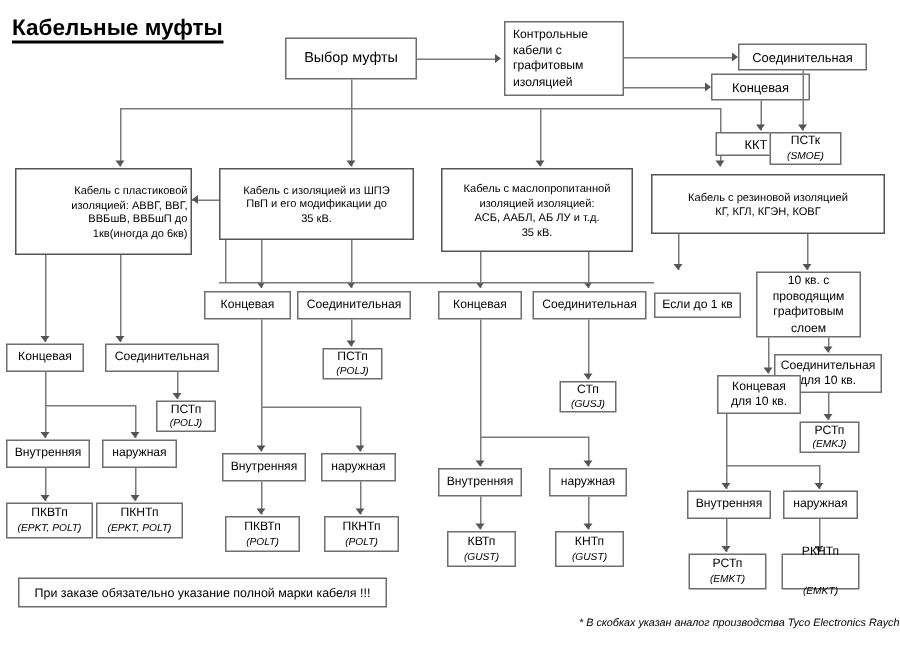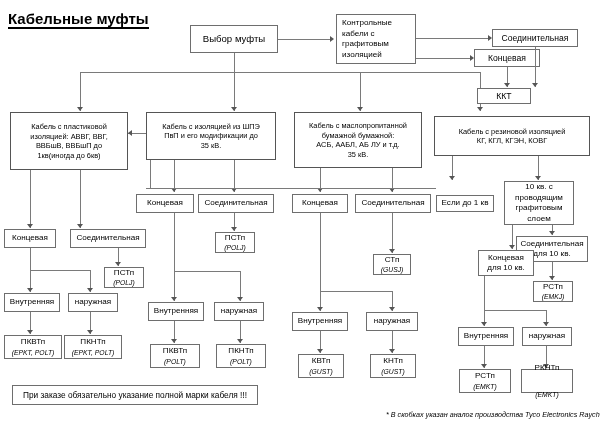--- a/index.html
+++ b/index.html
@@ -94,22 +94,26 @@
   </div>
 
   <div class="v" style="left:507px;top:67px;height:20px;"></div>
   <div class="arrow-d" style="left:504px;top:83px;"></div>
   <div class="v" style="left:535px;top:47px;height:40px;"></div>
   <div class="arrow-d" style="left:532px;top:83px;"></div>
 
   <div class="box f85" style="left:477px;top:88px;width:54px;height:16px;">
     <span>ККТ</span>
   </div>
-
-  <div class="box b1" style="left:10px;top:112px;width:118px;height:58px;flex-direction:column;">
+  <div class="box" style="left:513px;top:88px;width:48px;height:22px;flex-direction:column;">
+    <span class="ln f8">ПСТк</span>
+    <span class="alt">(SMOE)</span>
+  </div>
+
+  <div class="box b1" style="left:10px;top:112px;width:118px;height:58px;flex-direction:column;align-items:flex-end;">
     <span class="ln">Кабель с пластиковой</span>
     <span class="ln">изоляцией: АВВГ, ВВГ,</span>
     <span class="ln">ВВБшВ, ВВБшП до</span>
     <span class="ln">1кв(иногда до 6кв)</span>
   </div>
 
   <div class="h" style="left:128px;top:133px;width:22px;"></div>
   <div class="v" style="left:150px;top:133px;height:55px;"></div>
   <div class="arrow-l" style="left:128px;top:130px;"></div>
 
@@ -208,21 +212,21 @@
     <span class="ln f8">ПКВТп</span>
     <span class="alt">(POLT)</span>
   </div>
   <div class="box" style="left:216px;top:344px;width:50px;height:24px;flex-direction:column;">
     <span class="ln f8">ПКНТп</span>
     <span class="alt">(POLT)</span>
   </div>
 
   <div class="box b1" style="left:294px;top:112px;width:128px;height:56px;flex-direction:column;">
     <span class="ln">Кабель с маслопропитанной</span>
-    <span class="ln">бумажной бумажной:</span>
+    <span class="ln">изоляцией изоляцией:</span>
     <span class="ln">АСБ, ААБЛ, АБ ЛУ и т.д.</span>
     <span class="ln">35 кВ.</span>
   </div>
 
   <div class="v" style="left:320px;top:168px;height:24px;"></div>
   <div class="arrow-d" style="left:317px;top:188px;"></div>
   <div class="v" style="left:392px;top:168px;height:24px;"></div>
   <div class="arrow-d" style="left:389px;top:188px;"></div>
 
   <div class="box f8" style="left:292px;top:194px;width:56px;height:19px;">

